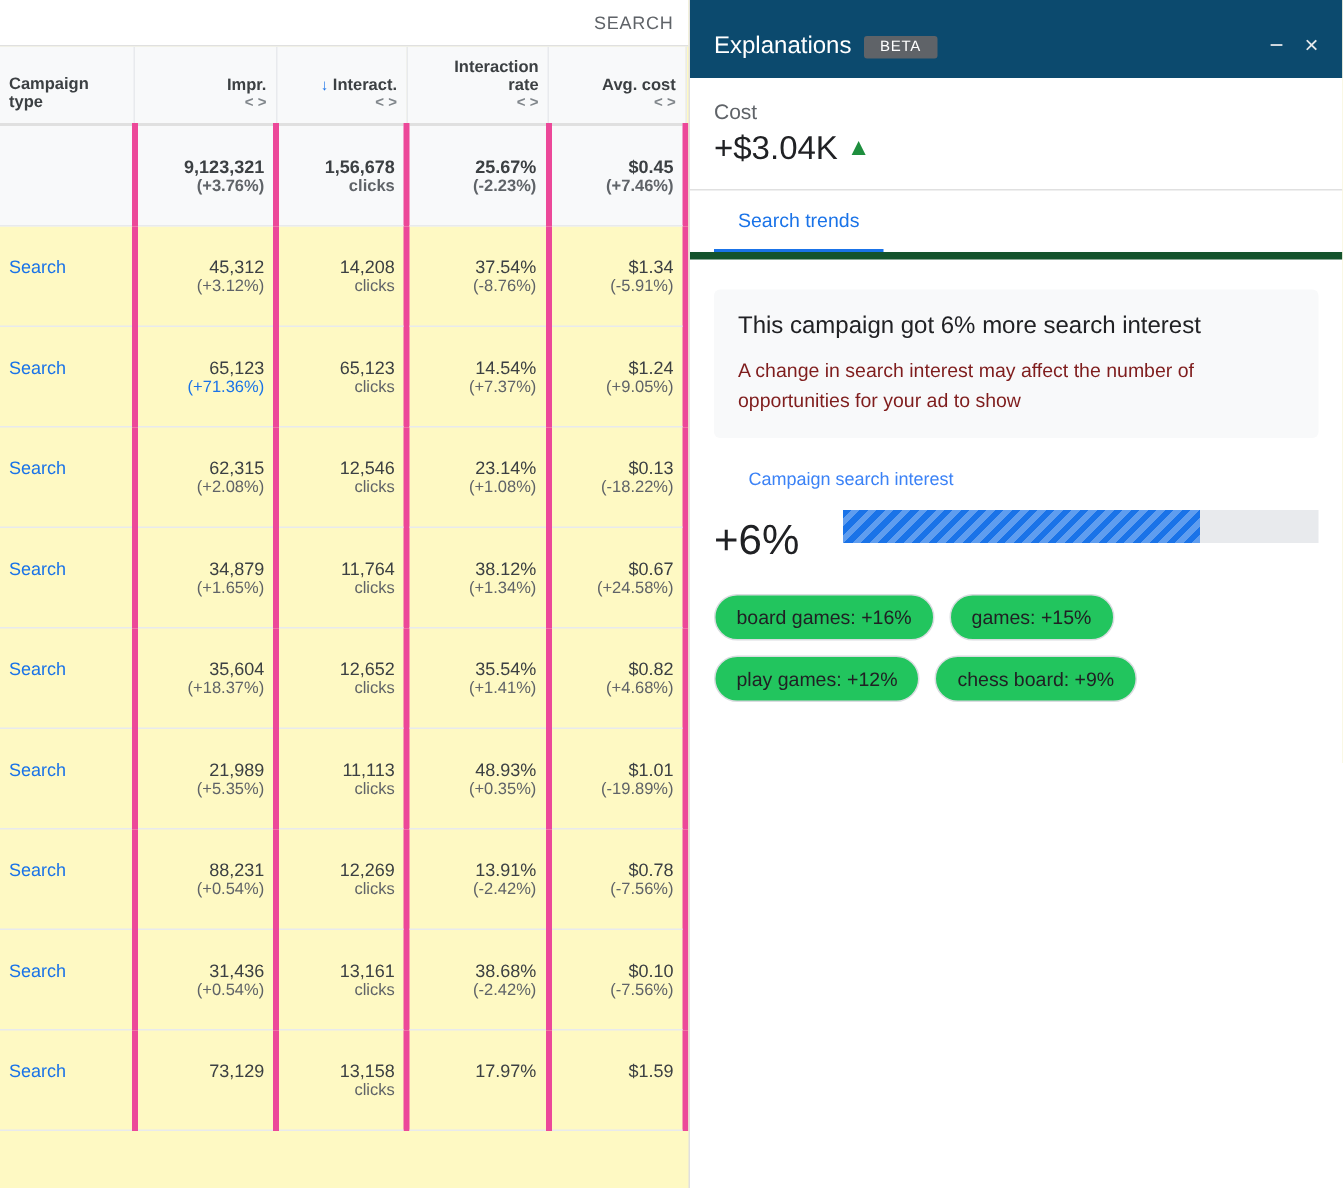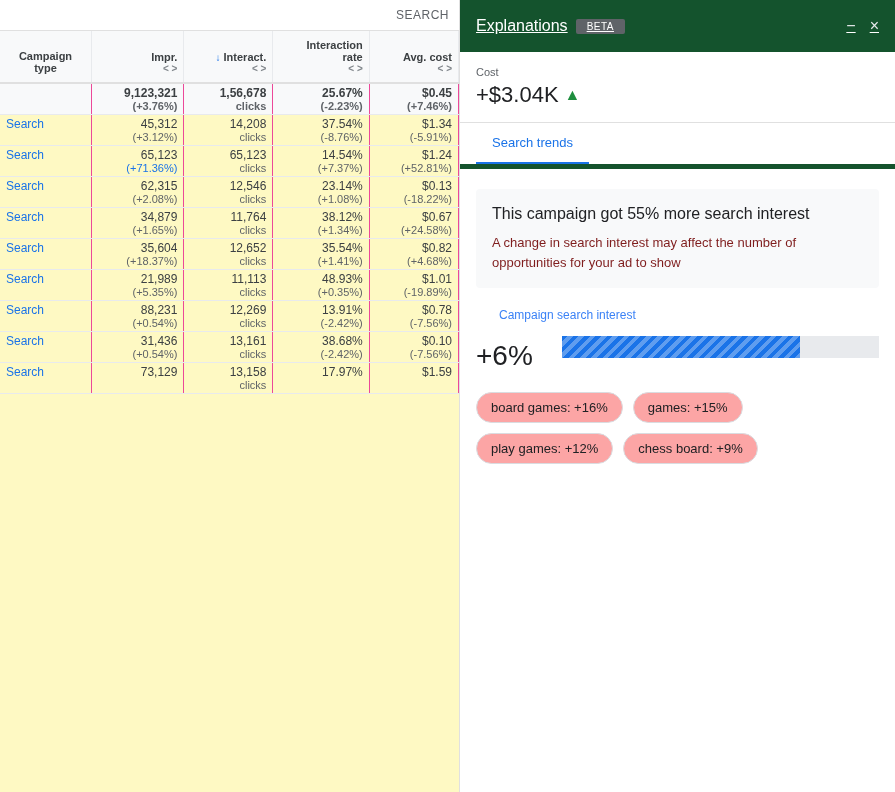--- a/index.html
+++ b/index.html
@@ -53,37 +53,37 @@
       padding: 8px 6px;
       text-align: right;
       color: #3c4043;
       font-weight: 600;
       font-size: 11px;
       vertical-align: bottom;
       border-right: 1px solid #e8eaed;
       white-space: nowrap;
     }
     th:first-child {
-      text-align: center;
+      text-align: left;
     }
     th .sort-icon {
       font-size: 10px;
       color: #1a73e8;
     }
     th .col-arrows {
       display: block;
       font-size: 10px;
       color: #80868b;
     }
 
     td {
-      padding: 2px 6px;
+      padding: 20px 6px;
       text-align: right;
       border-bottom: 1px solid #e8eaed;
-      border-right: 1px solid #ec4899;
+      border-right: 4px solid #ec4899;
       vertical-align: top;
       color: #3c4043;
     }
     td:first-child {
       text-align: left;
       color: #1a73e8;
       font-weight: 500;
     }
 
     .change-val {
@@ -104,28 +104,27 @@
     .right-panel {
       width: 435px;
       background: #fff;
       display: flex;
       flex-direction: column;
       height: 792px;
       overflow: hidden;
     }
 
     .panel-header {
-      background: #14532d;
+      background: #0c4a6e;
       color: #fff;
       display: flex;
-      align-items: center;
+      align-items: flex-end;
       justify-content: space-between;
       padding: 12px 16px;
       min-height: 52px;
-      text-decoration: underline;
     }
     .panel-title {
       font-size: 16px;
       font-weight: 400;
       display: flex;
       align-items: center;
       gap: 8px;
     }
     .beta-badge {
       font-size: 10px;
@@ -162,21 +161,21 @@
     .campaign-name {
       font-size: 18px;
       font-weight: 500;
       color: #202124;
     }
     .campaign-metrics {
       display: flex;
       gap: 32px;
     }
     .metric-label {
-      font-size: 11px;
+      font-size: 14px;
       color: #5f6368;
       margin-bottom: 4px;
     }
     .metric-value {
       font-size: 22px;
       font-weight: 400;
       color: #202124;
       display: flex;
       align-items: center;
       gap: 6px;
@@ -289,21 +288,21 @@
       flex-wrap: wrap;
       gap: 10px;
       margin-top: 10px;
     }
     .search-tag {
       border: 1px solid #dadce0;
       border-radius: 20px;
       padding: 7px 14px;
       font-size: 13px;
       color: #202124;
-      background: #fca5a5;
+      background: #22c55e;
     }
 
     .top-terms-label {
       font-size: 12px;
       color: #5f6368;
       margin-bottom: 12px;
       line-height: 1.4;
     }
   </style>
 </head>
@@ -351,21 +350,21 @@
             <td>45,312<br><span class="change-val">(+3.12%)</span></td>
             <td>14,208<br><span class="change-val">clicks</span></td>
             <td>37.54%<br><span class="change-val">(-8.76%)</span></td>
             <td>$1.34<br><span class="change-val">(-5.91%)</span></td>
           </tr>
           <tr>
             <td>Search</td>
             <td>65,123<br><span class="change-val highlight">(+71.36%)</span></td>
             <td>65,123<br><span class="change-val">clicks</span></td>
             <td>14.54%<br><span class="change-val">(+7.37%)</span></td>
-            <td>$1.24<br><span class="change-val">(+52.81%)</span></td>
+            <td>$1.24<br><span class="change-val">(+9.05%)</span></td>
           </tr>
           <tr>
             <td>Search</td>
             <td>62,315<br><span class="change-val">(+2.08%)</span></td>
             <td>12,546<br><span class="change-val">clicks</span></td>
             <td>23.14%<br><span class="change-val">(+1.08%)</span></td>
             <td>$0.13<br><span class="change-val">(-18.22%)</span></td>
           </tr>
           <tr>
             <td>Search</td>
@@ -437,21 +436,21 @@
       </div>
     </div>
   </div>
 
   <div class="tabs-row">
     <div class="tab active">Search trends</div>
   </div>
 
   <div class="explanation-content">
     <div class="highlight-box">
-      <div class="highlight-title">This campaign got 55% more search interest</div>
+      <div class="highlight-title">This campaign got 6% more search interest</div>
       <div class="highlight-desc">A change in search interest may affect the number of opportunities for your ad to show</div>
     </div>
 
     <div class="section-label">Campaign search interest</div>
 
     <div class="interest-row">
       <span class="interest-pct">+6%</span>
       <div class="bar-container">
         <div class="bar-bg"></div>
         <div class="bar-fill" id="bar-fill" style="width: 75%;"></div>

